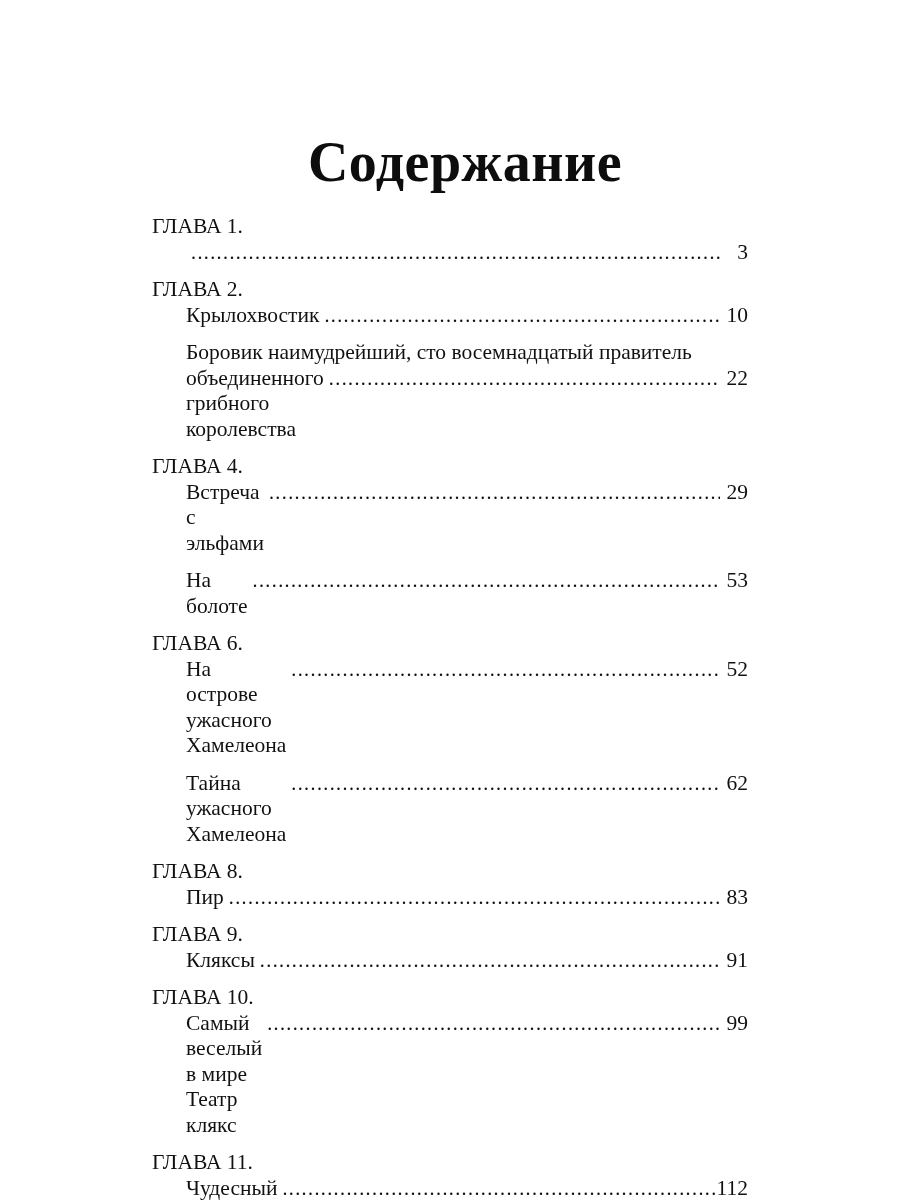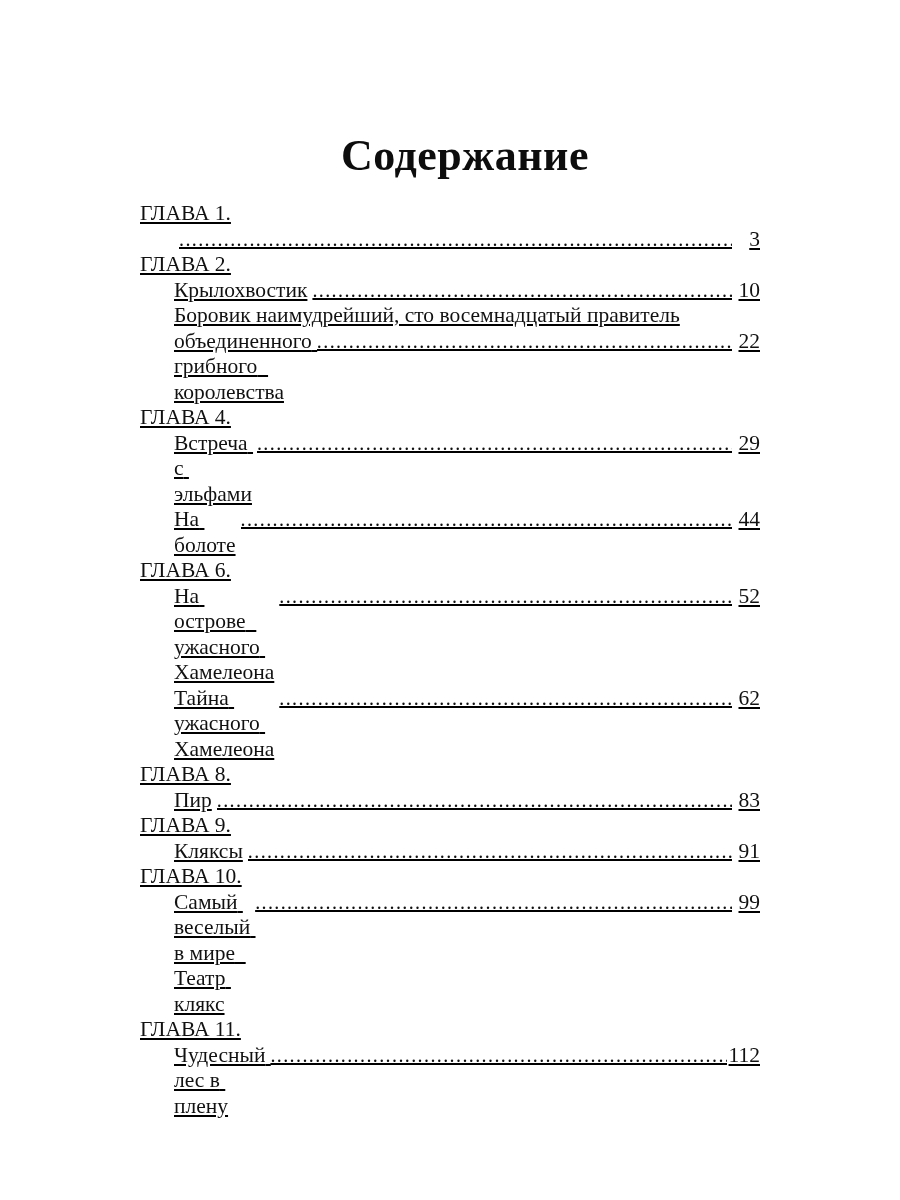--- a/index.html
+++ b/index.html
@@ -19,35 +19,34 @@
     width: 900px;
     height: 1200px;
     background: #ffffff;
     box-sizing: border-box;
     padding: 130px 140px 0 140px;
   }
   .toc-title {
     text-align: center;
     font-family: "Liberation Serif", serif;
     font-weight: bold;
-    font-size: 44px;
+    font-size: 56px;
     letter-spacing: 0.5px;
     margin: 0 0 20px 0;
     padding-left: 30px;
     color: #0d0d0d;
   }
   .toc-list {
     margin: 0;
     padding: 0;
     list-style: none;
   }
   .toc-entry {
-    margin: 0;
+    margin: 12px;
     padding: 0;
-    text-decoration: underline;
   }
   .chapter-line {
     font-size: 21.5px;
     line-height: 25.5px;
     white-space: pre;
     color: #111111;
   }
   .title-row {
     display: flex;
     align-items: baseline;
@@ -127,21 +126,21 @@
         <div class="title-row">
           <span class="title-text">Встреча с эльфами</span>
           <span class="dotfill">..............................................................................................................................................................................................................................................................................................................................................................................................................</span>
           <span class="page-num">29</span>
         </div>
       </li>
       <li class="toc-entry">
         <div class="title-row">
           <span class="title-text">На болоте</span>
           <span class="dotfill">..............................................................................................................................................................................................................................................................................................................................................................................................................</span>
-          <span class="page-num">44</span>
+          <span class="page-num">53</span>
         </div>
       </li>
       <li class="toc-entry">
         <div class="chapter-line">ГЛАВА 6.</div>
         <div class="title-row">
           <span class="title-text">На острове  ужасного Хамелеона</span>
           <span class="dotfill">..............................................................................................................................................................................................................................................................................................................................................................................................................</span>
           <span class="page-num">52</span>
         </div>
       </li>

